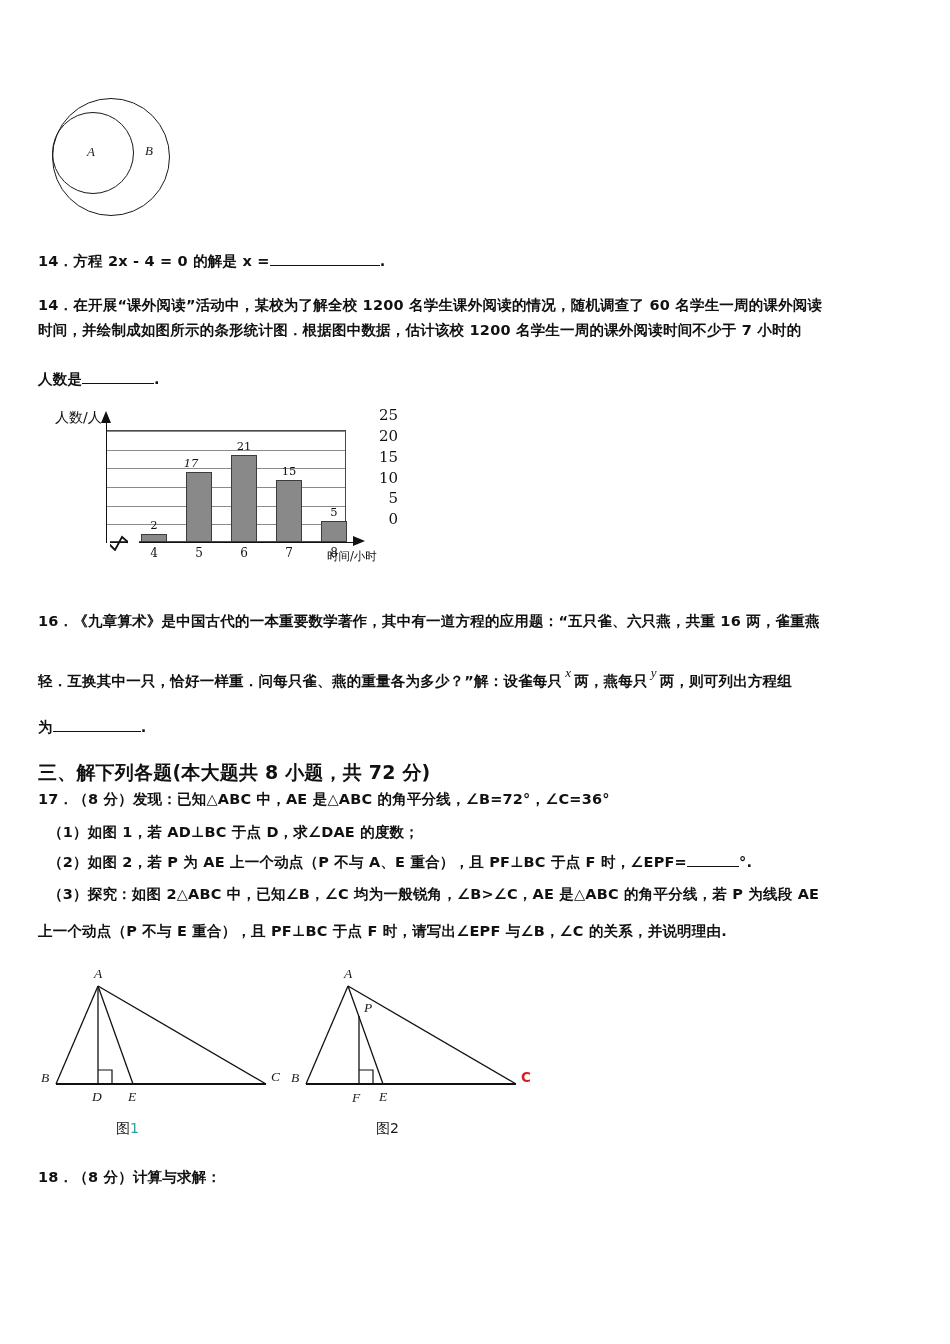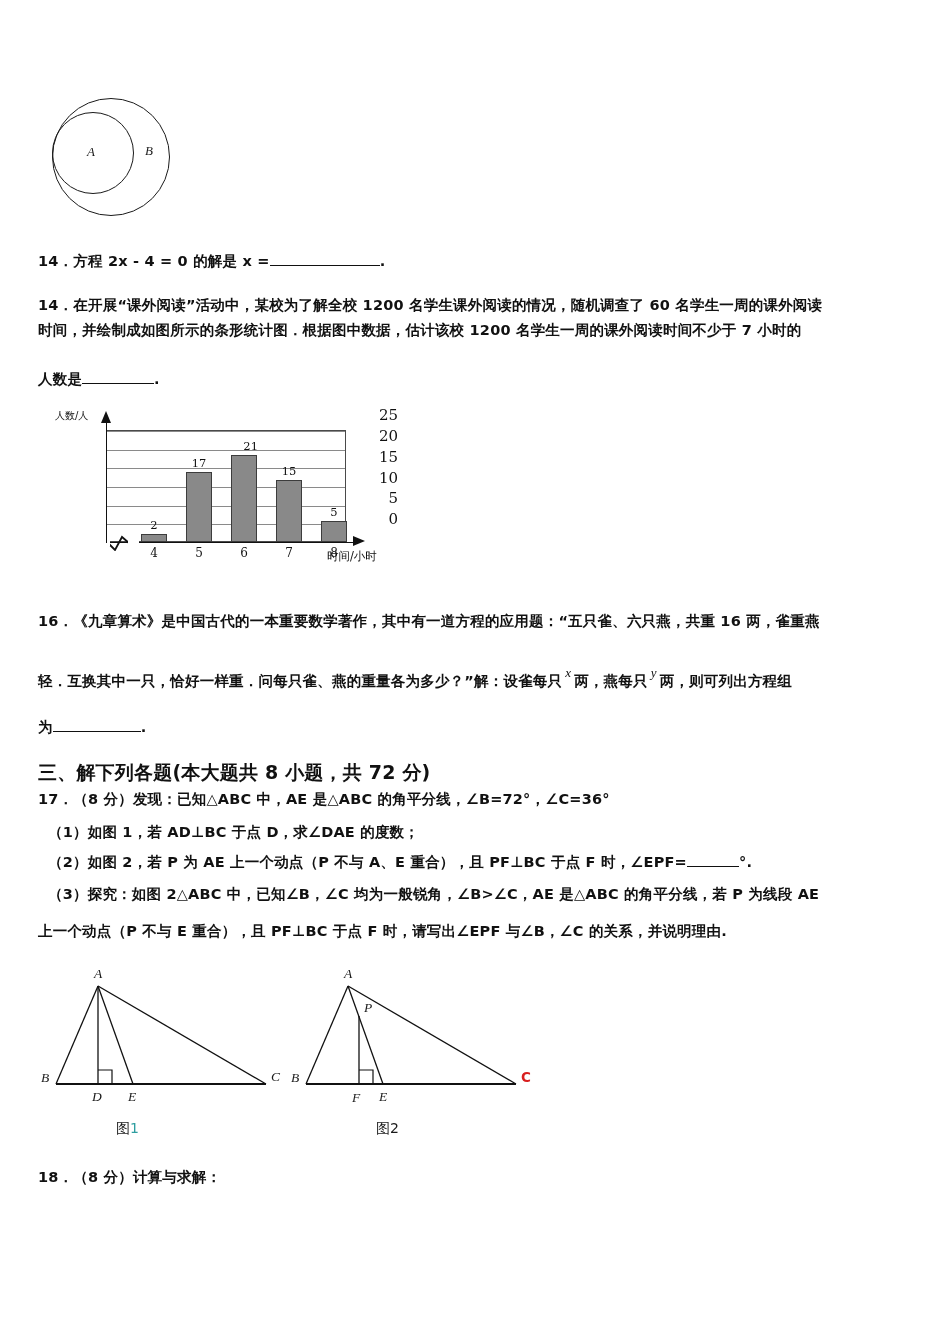--- a/index.html
+++ b/index.html
@@ -85,21 +85,21 @@
     position: absolute;
     left: 55px;
     top: 405px;
     width: 360px;
     height: 175px;
   }
   #chart-ylabel {
     position: absolute;
     left: 0px; top: 4px;
     font-family: "DejaVu Sans", "Liberation Sans", sans-serif;
-    font-size: 10px;
+    font-size: 14px;
     color: #111;
     white-space: nowrap;
   }
   #chart-xlabel {
     position: absolute;
     left: 272px; top: 144px;
     font-family: "DejaVu Sans", "Liberation Sans", sans-serif;
     font-size: 11.5px;
     color: #111;
     white-space: nowrap;
@@ -281,22 +281,22 @@
       <rect x="21" y="5" width="11" height="6" fill="#ffffff"></rect>
     </svg>
 
     <div class="bar" style="left:86px;  top:128.7px; width:26px; height:8.3px;"></div>
     <div class="bar" style="left:131px; top:66.5px;  width:26px; height:70.5px;"></div>
     <div class="bar" style="left:176px; top:49.9px;  width:26px; height:87.1px;"></div>
     <div class="bar" style="left:221px; top:74.8px;  width:26px; height:62.2px;"></div>
     <div class="bar" style="left:266px; top:116.2px; width:26px; height:20.8px;"></div>
 
     <div class="bar-value" style="left:85px;  top:113px; width:28px;">2</div>
-    <div class="bar-value" style="left:130px; top:51px;  width:28px;">17</div>
-    <div class="bar-value" style="left:175px; top:34px;  width:28px;text-align:right;">21</div>
+    <div class="bar-value" style="left:122px; top:51px;  width:28px;font-style:italic;">17</div>
+    <div class="bar-value" style="left:175px; top:34px;  width:28px;">21</div>
     <div class="bar-value" style="left:220px; top:59px;  width:28px;">15</div>
     <div class="bar-value" style="left:265px; top:100px; width:28px;">5</div>
 
     <div class="xtick" style="left:85px;">4</div>
     <div class="xtick" style="left:130px;">5</div>
     <div class="xtick" style="left:175px;">6</div>
     <div class="xtick" style="left:220px;">7</div>
     <div class="xtick" style="left:265px;">8</div>
   </div>
 

